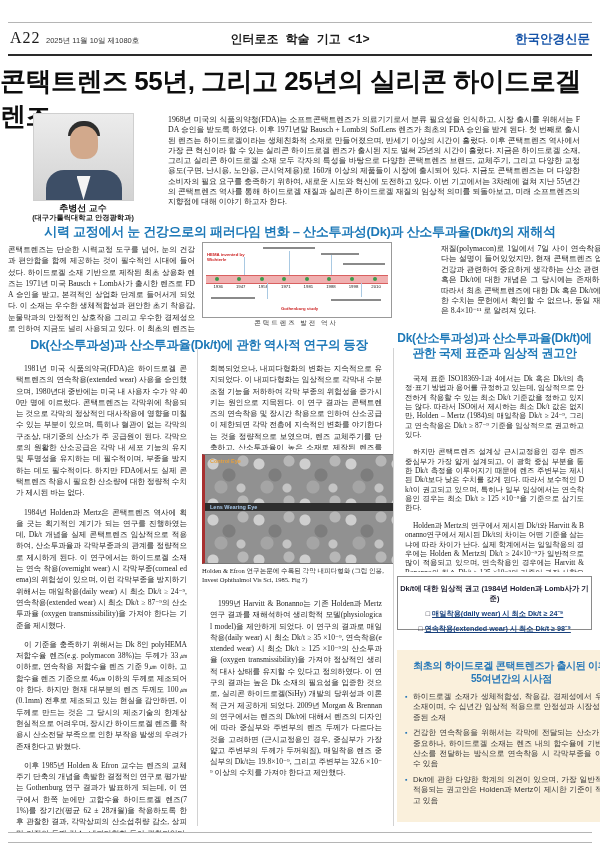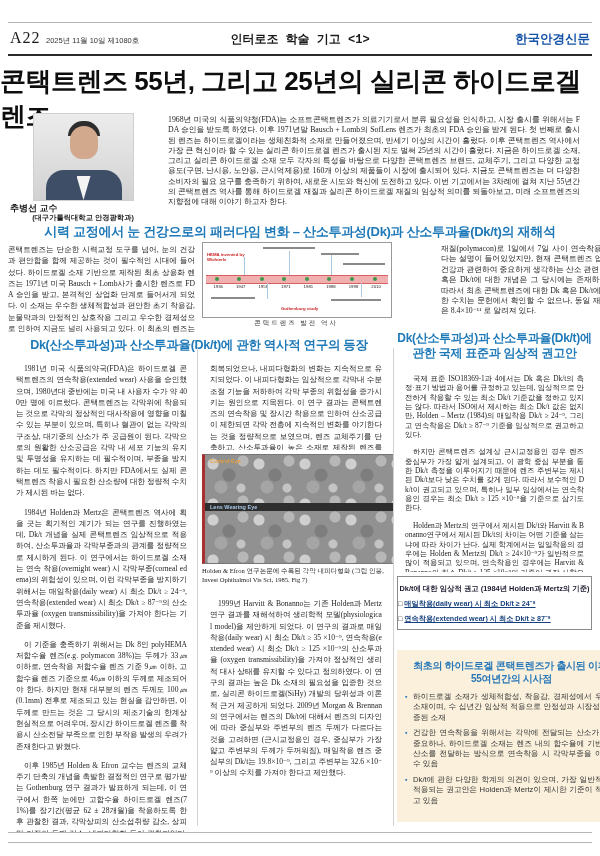--- a/index.html
+++ b/index.html
@@ -20,21 +20,21 @@
             font-family:"Liberation Sans",sans-serif;letter-spacing:-0.5px;color:#0d0d0d;}
   
   .photo{left:33px;top:113px;width:99px;height:86px;background:linear-gradient(#ececec,#d2d2d2);
          overflow:hidden;border:1px solid #cfcfcf;}
   .ph-head{position:absolute;left:36px;top:12px;width:28px;height:33px;border-radius:14px 14px 12px 12px;background:#d2a98c;}
   .ph-hair{position:absolute;left:34px;top:7px;width:32px;height:15px;border-radius:16px 16px 0 0;background:#2d2d2d;}
   .ph-suit{position:absolute;left:50%;bottom:-2px;transform:translateX(-50%);width:76px;height:32px;
            border-radius:18px 18px 0 0;background:#3d4e66;}
   .ph-shirt{position:absolute;left:50%;bottom:0;transform:translateX(-50%);width:14px;height:24px;background:#f4f4f4;
             clip-path:polygon(0 0,100% 0,50% 100%);}
-  .author-name{left:10px;top:202px;width:146px;text-align:left;font-size:9px;font-weight:bold;
+  .author-name{left:10px;top:202px;width:146px;text-align:center;font-size:9px;font-weight:bold;
                font-family:"Liberation Sans",sans-serif;}
   .author-affil{left:0px;top:213px;width:166px;text-align:center;font-size:7.3px;font-weight:bold;
                 font-family:"Liberation Sans",sans-serif;}
   .intro{left:168px;top:115px;width:412px;height:92px;font-size:7.8px;line-height:10.3px;
          text-align:justify;word-break:break-all;color:#222;overflow:hidden;}
   
   .sec-title{color:#1e79b8;font-weight:bold;font-family:"Liberation Sans",sans-serif;text-align:center;}
   .sec1-title{left:0;right:0;top:223px;font-size:13px;letter-spacing:-0.3px;}
   .sec2-title{left:8px;width:382px;top:337px;font-size:12.5px;letter-spacing:-0.3px;}
   .sec3-title{left:397px;width:195px;top:331px;font-size:12px;line-height:14.5px;letter-spacing:-0.3px;}
@@ -75,21 +75,21 @@
   .micro-bottom{bottom:0;height:52px;}
   .micro-bar{position:absolute;left:0;right:0;top:48px;height:8px;background:#2e2e2e;}
   .micro-lbl{position:absolute;font-size:5.5px;font-family:"Liberation Sans",sans-serif;font-weight:bold;}
   .lbl-top{left:5px;top:3px;color:#e8a13c;}
   .lbl-bot{left:5px;top:49px;color:#a8c8e8;z-index:2;}
   .micro-caption{left:202px;top:566px;width:188px;height:20px;font-size:6.6px;line-height:9px;color:#222;}
   
   .rec-box{left:397px;top:576px;width:193px;height:52px;border:1px solid #8a8a8a;background:#fff;
            font-family:"Liberation Sans",sans-serif;}
   .rec-title{margin-top:7px;text-align:center;font-size:7.4px;font-weight:bold;color:#1a1a2e;}
-  .rec-item{margin-top:4px;text-align:left;font-size:7.2px;font-weight:bold;color:#17407c;
+  .rec-item{margin-top:4px;text-align:center;font-size:7.2px;font-weight:bold;color:#17407c;
             text-decoration:underline;}
   .rec-item .chk{text-decoration:none;display:inline-block;margin-right:2px;color:#1a1a2e;}
   
   .imp-box{left:397px;top:650px;width:229px;height:172px;background:#faf0dc;
            font-family:"Liberation Sans",sans-serif;box-sizing:border-box;padding:10px 8px 6px 8px;}
   .imp-title{text-align:center;font-size:10px;line-height:12.5px;font-weight:bold;color:#2878b8;letter-spacing:-0.3px;}
   .imp-bullets{margin-top:7px;}
   .imp-item{display:flex;margin-bottom:5px;}
   .imp-marker{flex:0 0 8px;color:#2878b8;font-size:7px;line-height:10.4px;}
   .imp-text{font-size:7.7px;line-height:10.4px;color:#333;text-align:justify;word-break:break-all;}
@@ -195,23 +195,23 @@
 </div>
 
 <div class="abs sec-title sec3-title">Dk(산소투과성)과 산소투과율(Dk/t)에 관한 국제 표준과 임상적 권고안</div>
 <div class="abs coltext col3-body">
   <p>국제 표준 ISO18369-1과 4에서는 Dk 혹은 Dk/t의 측정·표기 방법과 용어를 규정하고 있는데, 임상적으로 안전하게 착용할 수 있는 최소 Dk/t 기준값을 정하고 있지는 않다. 따라서 ISO에서 제시하는 최소 Dk/t 값은 없지만, Holden – Mertz (1984)의 매일착용 Dk/t ≥ 24⁻⁹, 그리고 연속착용은 Dk/t ≥ 87⁻⁹ 기준을 임상적으로 권고하고 있다.</p>
   <p>하지만 콘택트렌즈 설계상 근시교정용인 경우 렌즈 중심부가 가장 얇게 설계되고, 이 광학 중심 부분을 통한 Dk/t 측정을 이루어지기 때문에 렌즈 주변부는 제시된 Dk/t보다 낮은 수치를 갖게 된다. 따라서 보수적인 Dk/t이 권고되고 있으며, 특히나 일부 임상에서는 연속착용인 경우는 최소 Dk/t ≥ 125 ×10⁻⁹을 기준으로 삼기도 한다.</p>
   <p>Holden과 Mertz의 연구에서 제시된 Dk/t와 Harvitt &amp; Bonanno연구에서 제시된 Dk/t의 차이는 어떤 기준을 삼는냐에 따라 차이가 난다. 실제 학계에서는 일일착용의 경우에는 Holden &amp; Mertz의 Dk/t ≥ 24×10⁻⁹가 일반적으로 많이 적용되고 있으며, 연속착용인 경우에는 Harvitt &amp; Bonanno의 최소 Dk/t ≥ 125 ×10⁻⁹의 기준이 권장 사항으로 자주 인용되고 있다. 하지만 현재 시장에서 연속착용 가능으로 출시된 콘택트렌즈 조차도 연속착용을 권장하지 않고, 매일착용을 권장하는 측면에서는 기존의 Holden과 Mertz이 제시한 수준이 임상적으로 적정 수준으로 권장되기도 한다.</p>
 </div>
 
 <div class="abs rec-box">
-  <div class="rec-title">Dk/t에 대한 임상적 권고 (1984년 Holden과 Mertz의 기준)</div>
+  <div class="rec-title">Dk/t에 대한 임상적 권고 (1984년 Holden과 Lomb사가 기준)</div>
   <div class="rec-item"><span class="chk">□</span><span>매일착용(daily wear) 시 최소 Dk/t ≥ 24⁻⁹</span></div>
-  <div class="rec-item"><span class="chk">□</span><span>연속착용(extended wear) 시 최소 Dk/t ≥ 87⁻⁹</span></div>
+  <div class="rec-item"><span class="chk">□</span><span>연속착용(extended wear) 시 최소 Dk/t ≥ 98⁻⁹</span></div>
 </div>
 
 <div class="abs imp-box">
   <div class="imp-title">
     <div>최초의 하이드로겔 콘택트렌즈가 출시된 이후,</div>
     <div>55여년간의 시사점</div>
   </div>
   <div class="imp-bullets">
     <div class="imp-item">
       <span class="imp-marker">▪</span>

